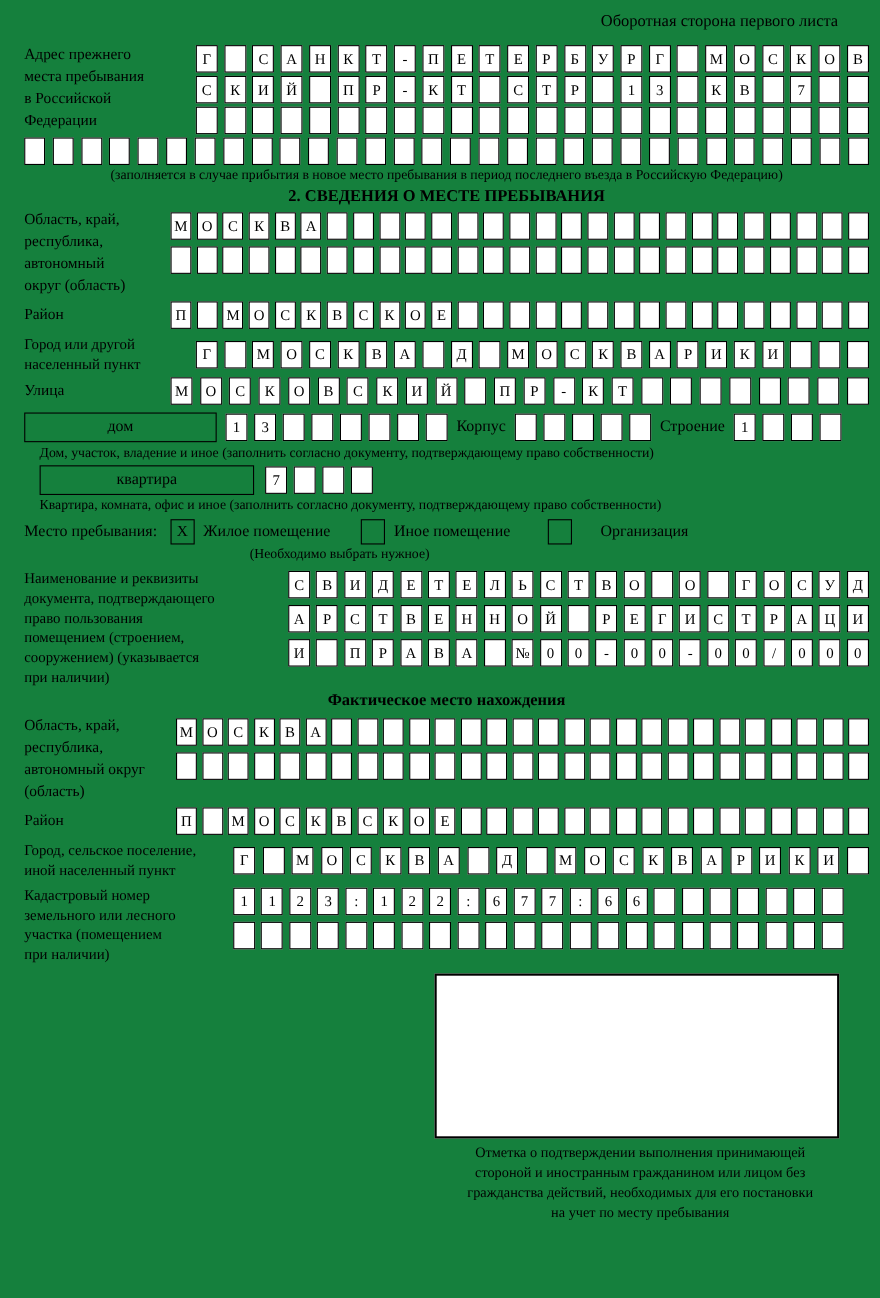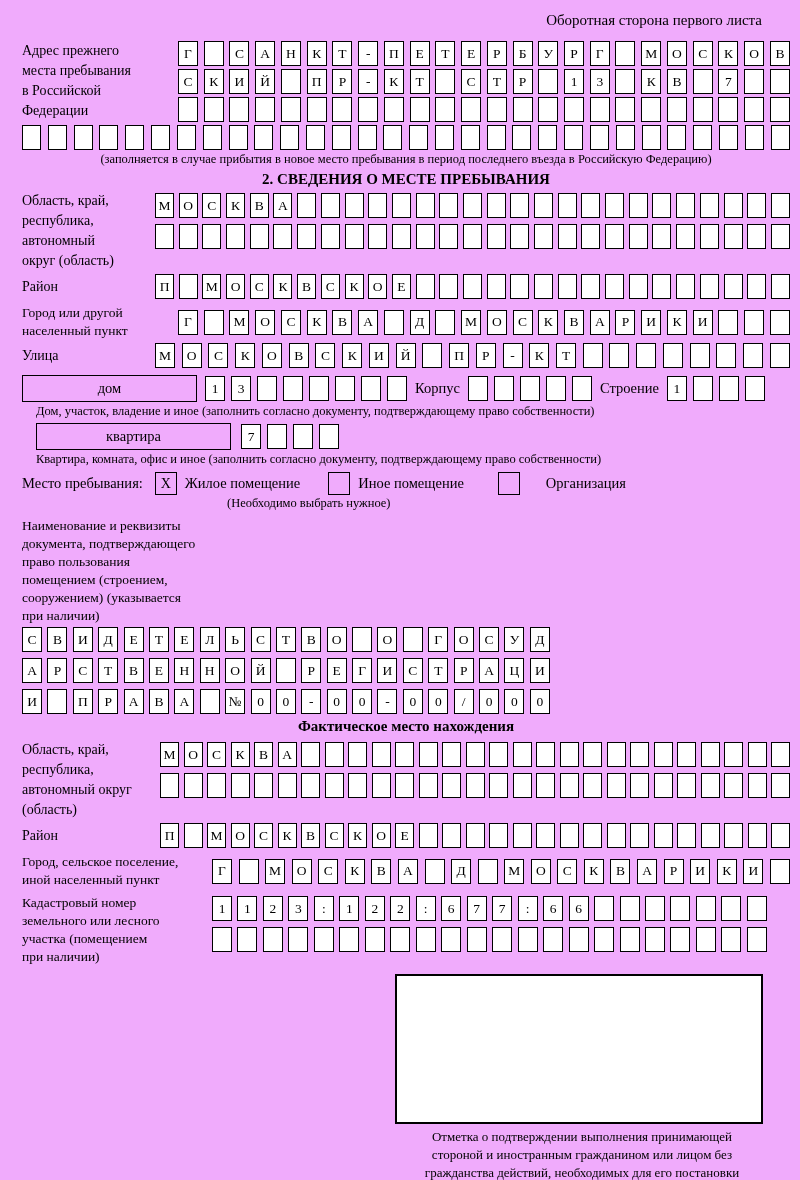--- a/index.html
+++ b/index.html
@@ -1,18 +1,18 @@
 <!DOCTYPE html>
 <html><head>
 <meta charset="utf-8">
 <style>
   html,body{margin:0;padding:0;background:#fff;}
   .page{
     position:relative;width:800px;height:1180px;box-sizing:border-box;
-    padding:10px 10px 0 22px;background:#f0abfc;color:#000;
+    padding:10px 10px 0 22px;background:#15803d;color:#000;
     font-family:"Liberation Serif","DejaVu Serif",serif;overflow:hidden;
   }
   .header-note{font-size:15px;text-align:right;padding-right:28px;margin-top:2px;}
   .frow{display:flex;align-items:flex-start;}
   .frow.vcenter{align-items:center;}
   .flabel{font-size:14px;line-height:20px;flex-shrink:0;}
   .flabel.lh18{line-height:18px;font-size:13.5px;}
   .w133{width:133px;} .w138{width:138px;} .w156{width:156px;} .w190{width:190px;} .w240{width:240px;}
   .cellcol{display:flex;flex-direction:column;gap:3px;}
   .cellcol.g6{gap:6px;}
@@ -39,21 +39,21 @@
   .mestorow{display:flex;align-items:center;font-size:14.5px;margin-top:5px;}
   .checkbox{
     box-sizing:border-box;width:22px;height:23px;border:1.8px solid #000;
     display:flex;align-items:center;justify-content:center;font-size:14px;flex-shrink:0;
   }
   .opt{display:flex;align-items:center;gap:8px;}
   .stampbox{box-sizing:border-box;border:2px solid #000;width:368px;height:150px;margin-left:373px;margin-top:8px;background:#fff;}
   .stampcap{width:460px;margin-left:330px;text-align:center;font-size:13px;line-height:18px;margin-top:4px;}
   .factcap{text-align:center;font-size:13px;line-height:18px;margin-top:3px;}
   .mt2{margin-top:2px;} .mt3{margin-top:3px;} .mt4{margin-top:4px;} .mt5{margin-top:5px;}
-  .mt6{margin-top:6px;flex-direction:column;} .mt12{margin-top:12px;}
+  .mt6{margin-top:6px;} .mt12{margin-top:12px;}
   .ml14{margin-left:14px;} .ml205{margin-left:205px;}
 </style>
 </head>
 <body>
 
 <div class="page">
 
   <div class="header-note">Оборотная сторона первого листа</div>
 
   <div class="frow mt12">

